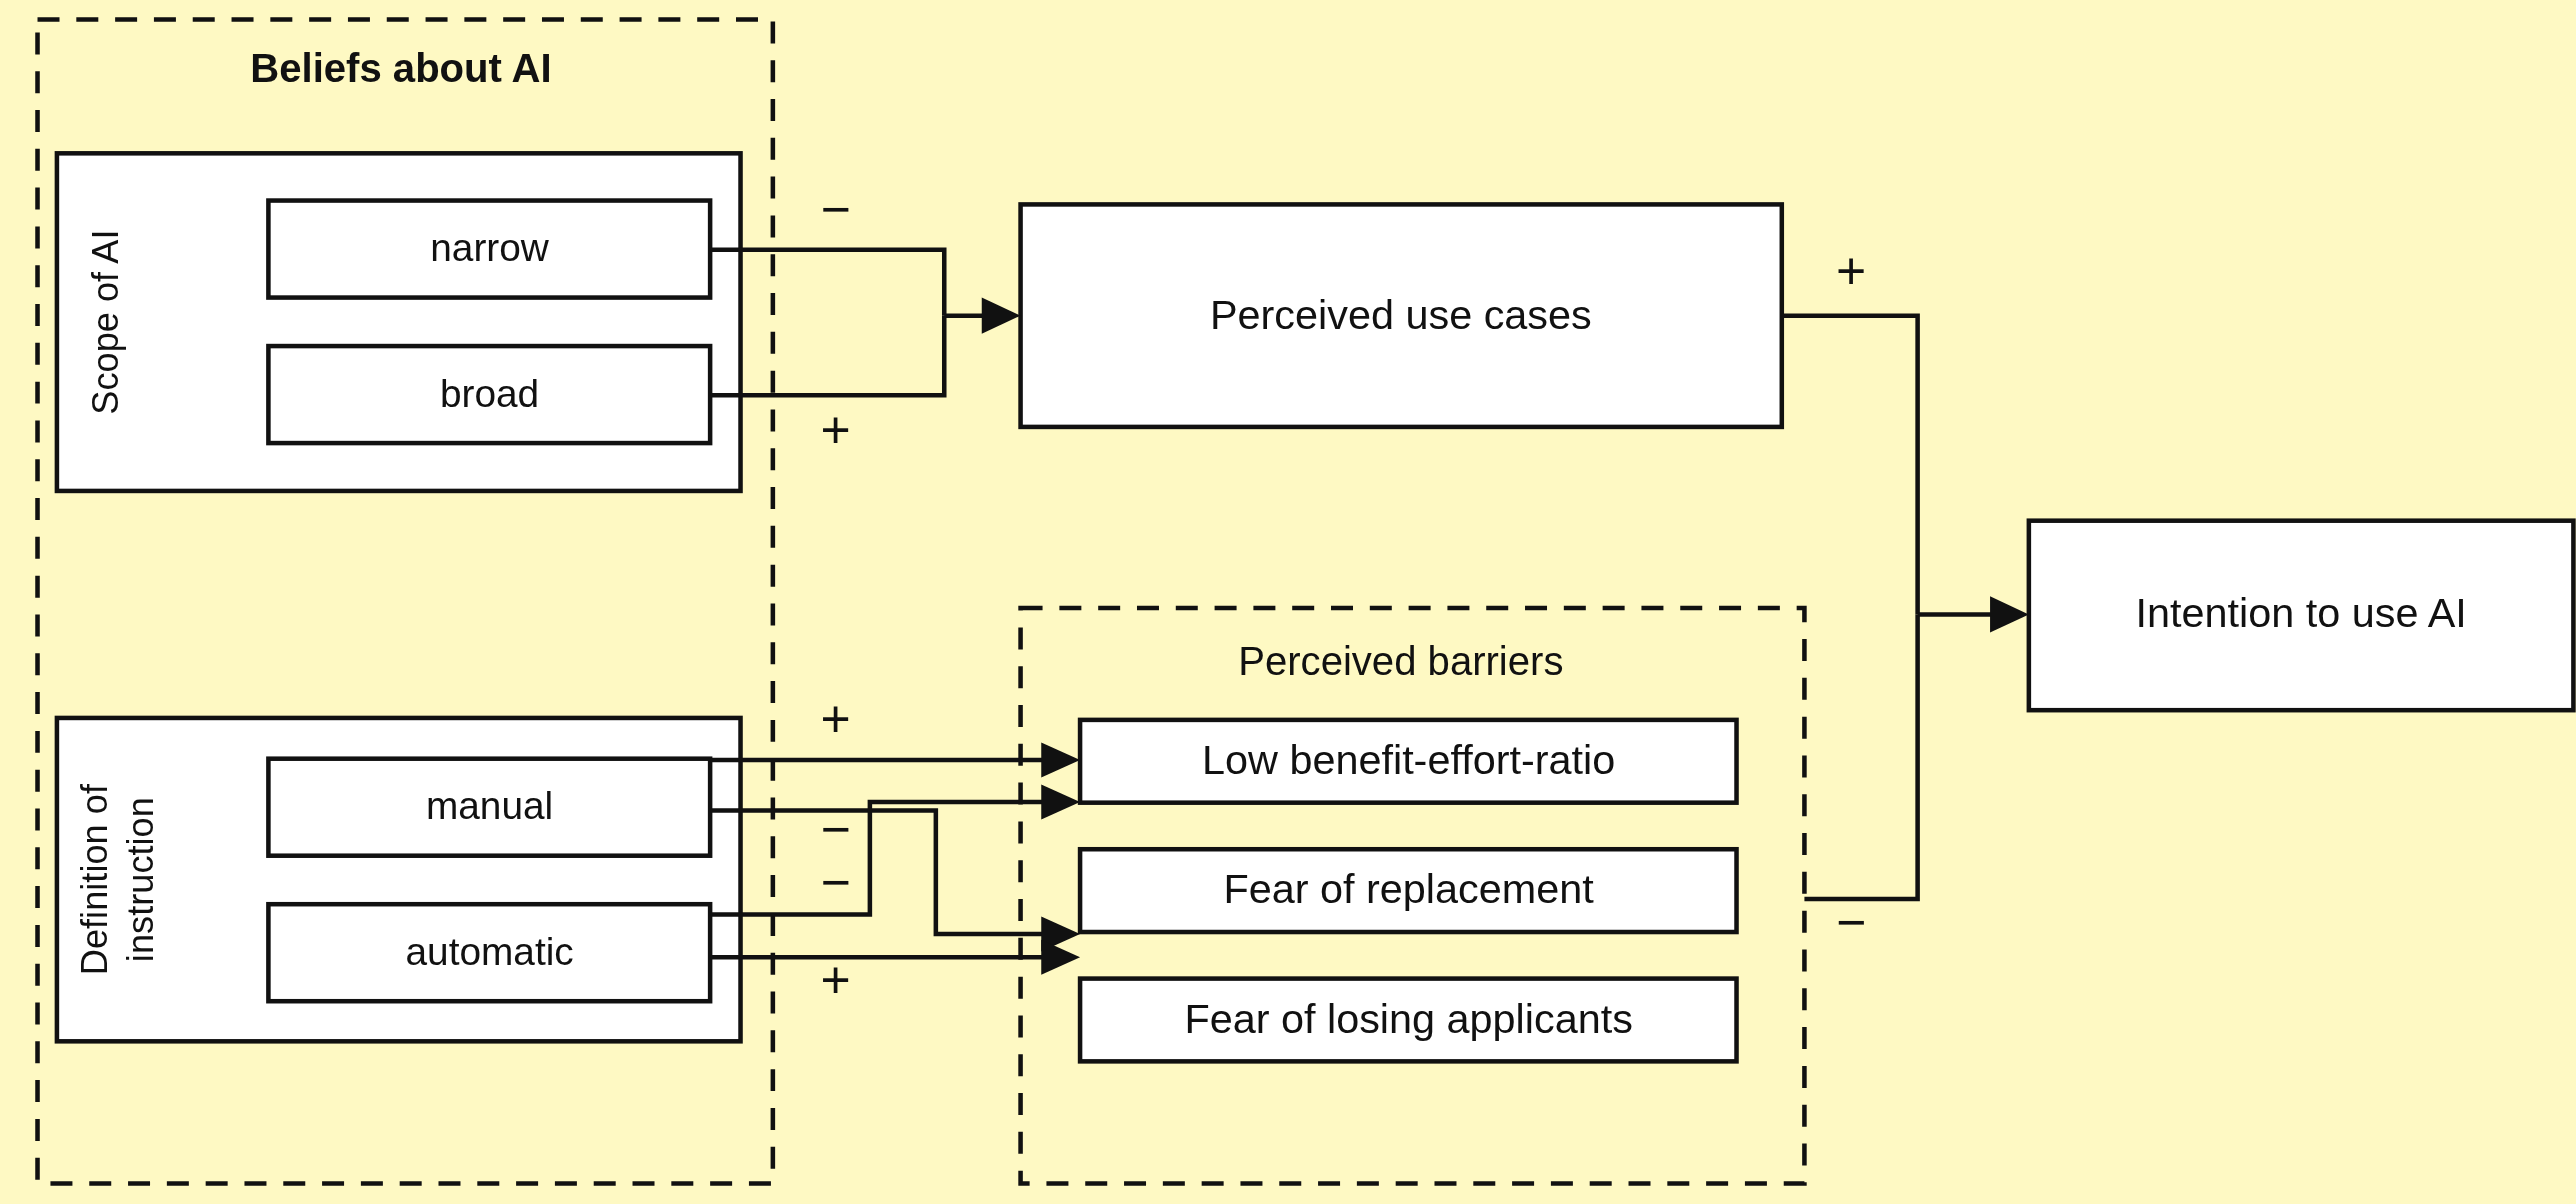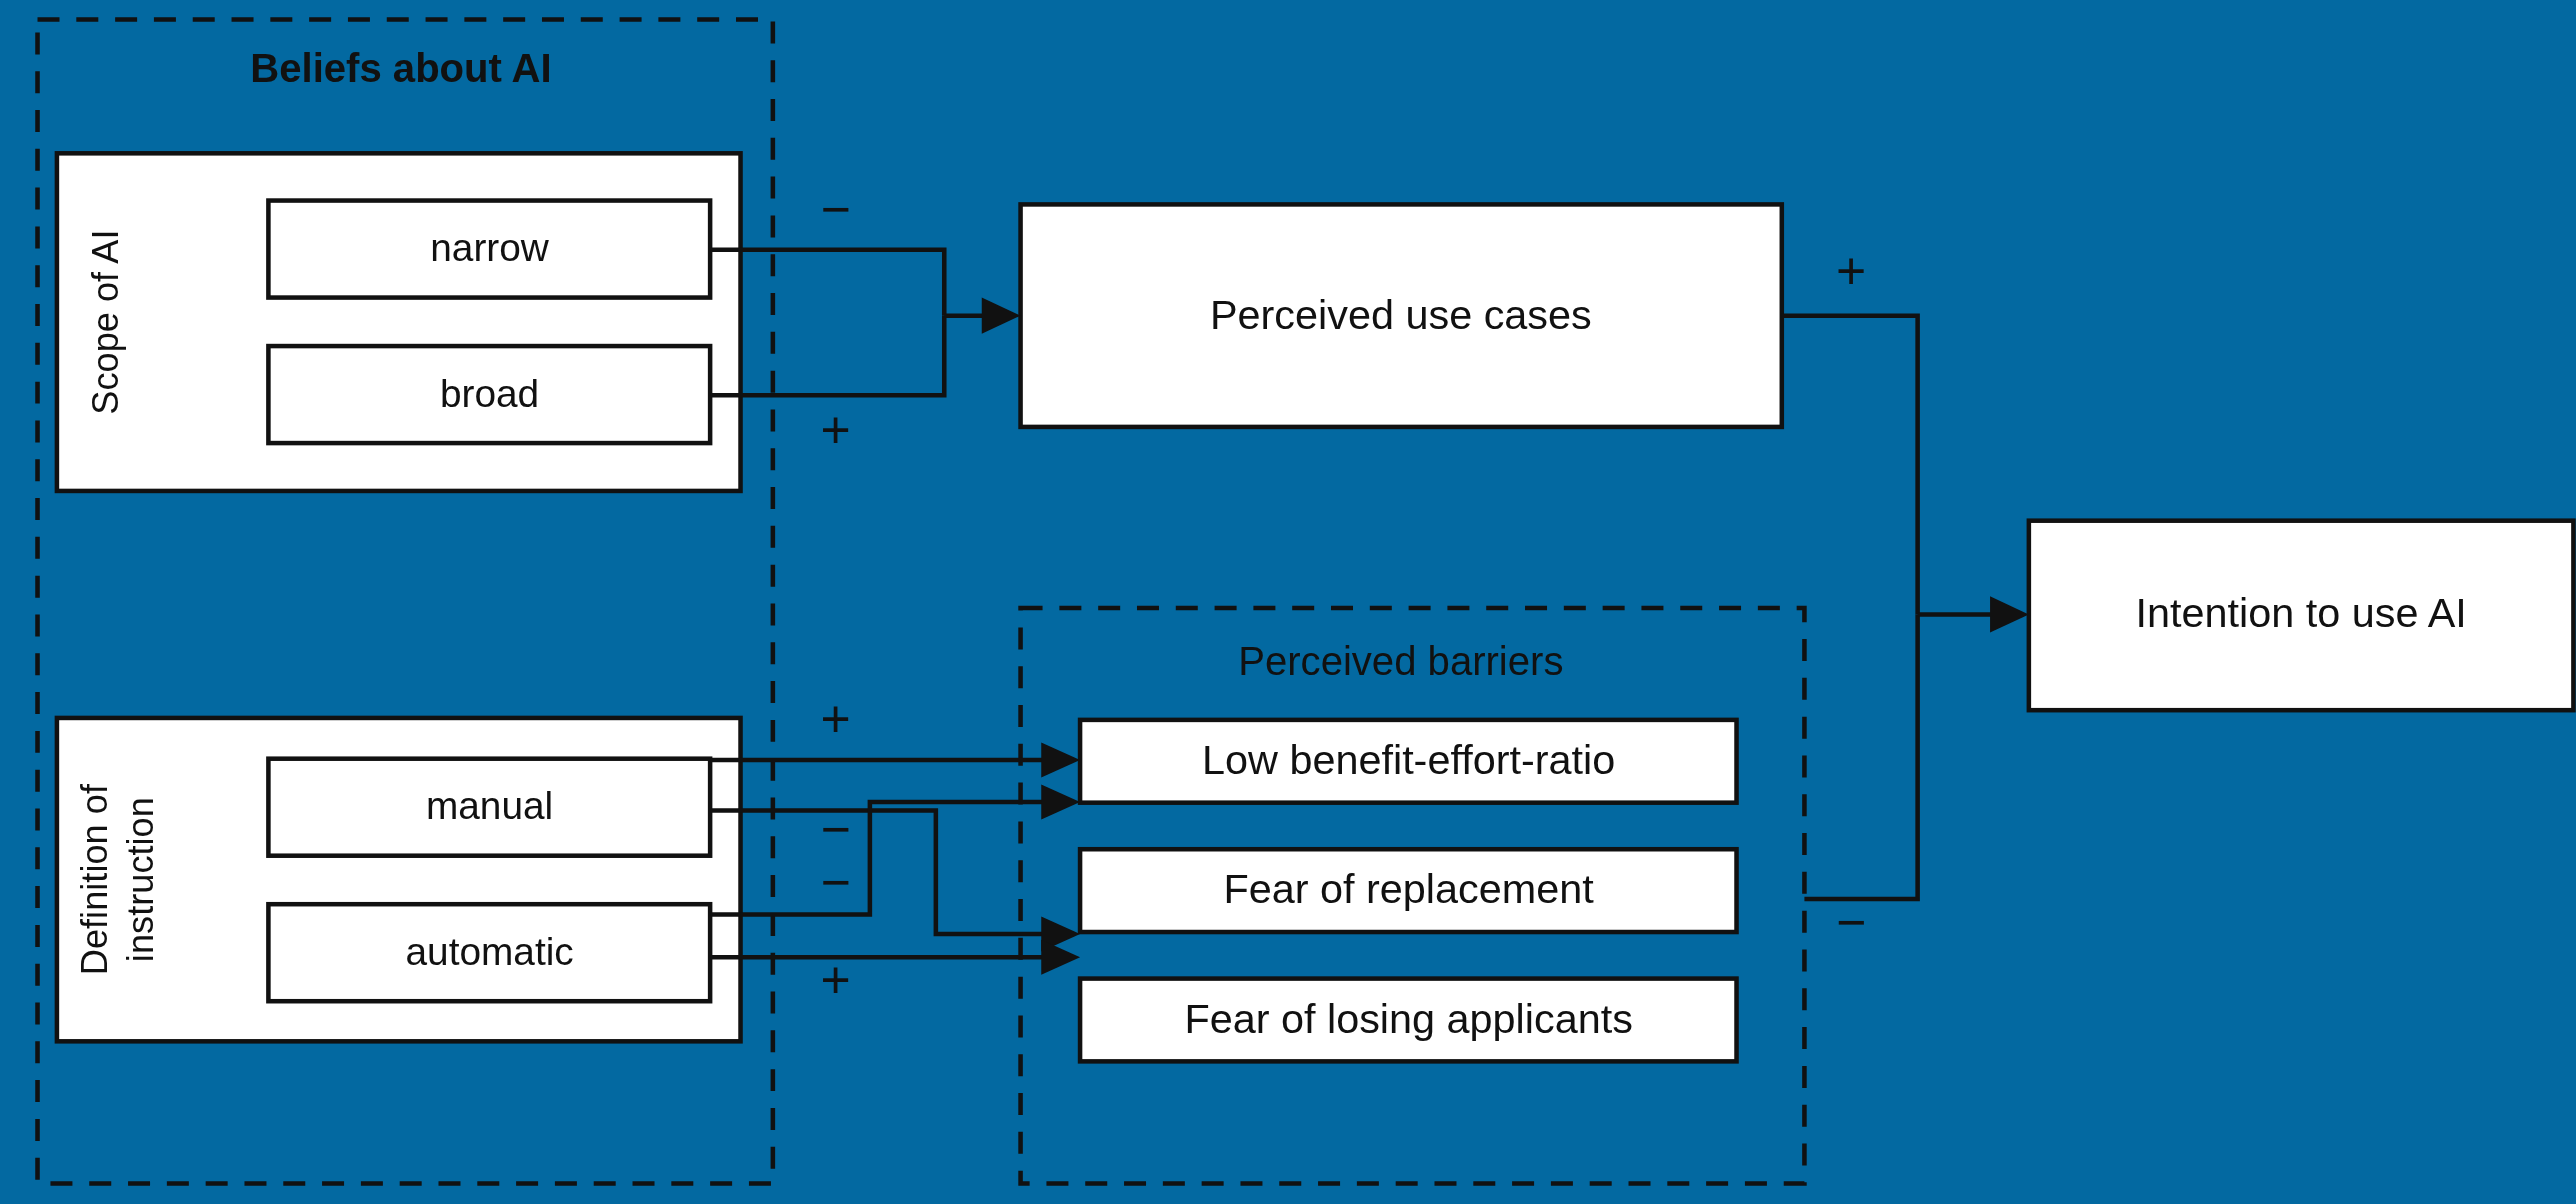--- a/index.html
+++ b/index.html
@@ -4,21 +4,21 @@
 <style>
   html, body {
     margin: 0;
     padding: 0;
     background: #ffffff;
   }
   #stage {
     position: relative;
     width: 2576px;
     height: 1205px;
-    background: #0369a1;
+    background: #fef9c3;
     font-family: "Liberation Sans", sans-serif;
   }
   svg.diagram {
     position: absolute;
     inset: 0;
     width: 2576px;
     height: 1205px;
     display: block;
   }
   .solid-box {

